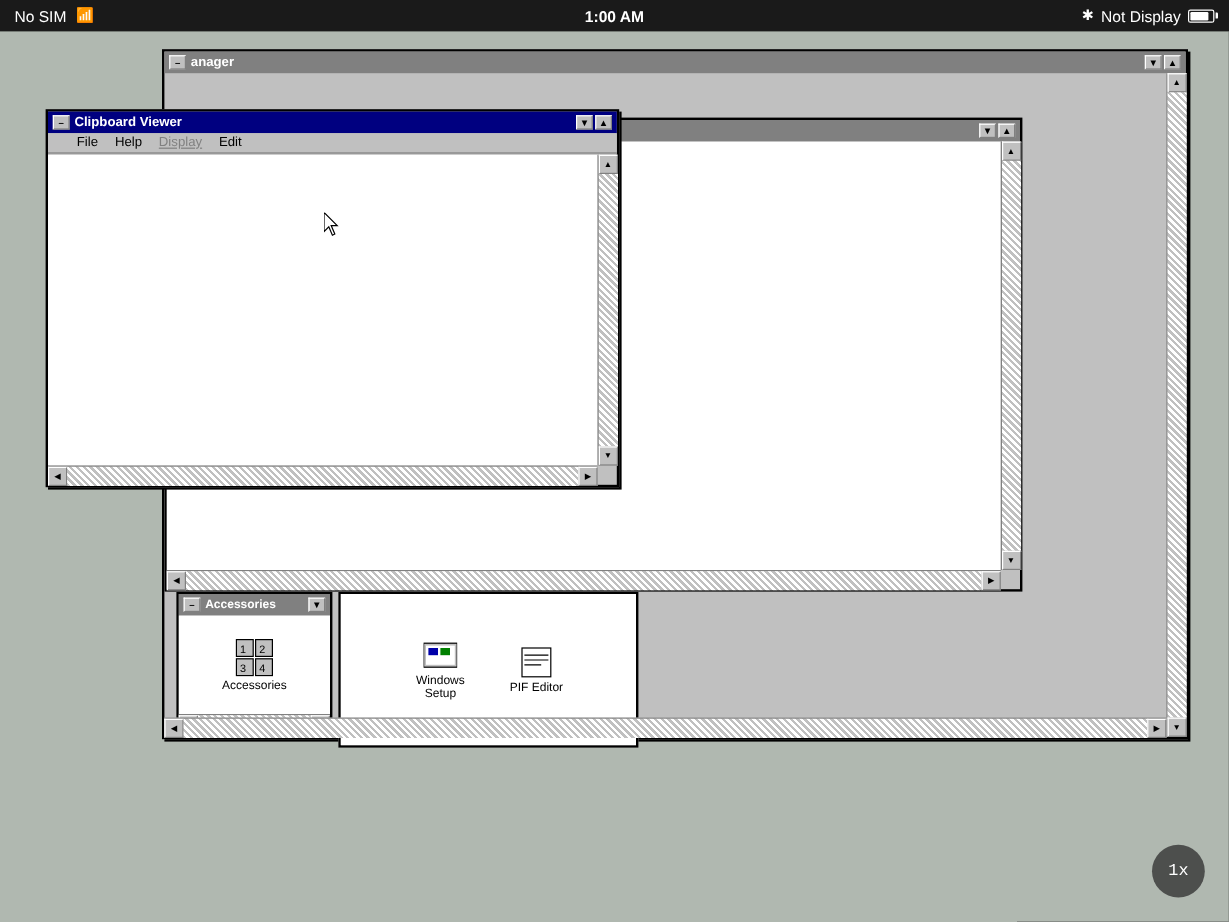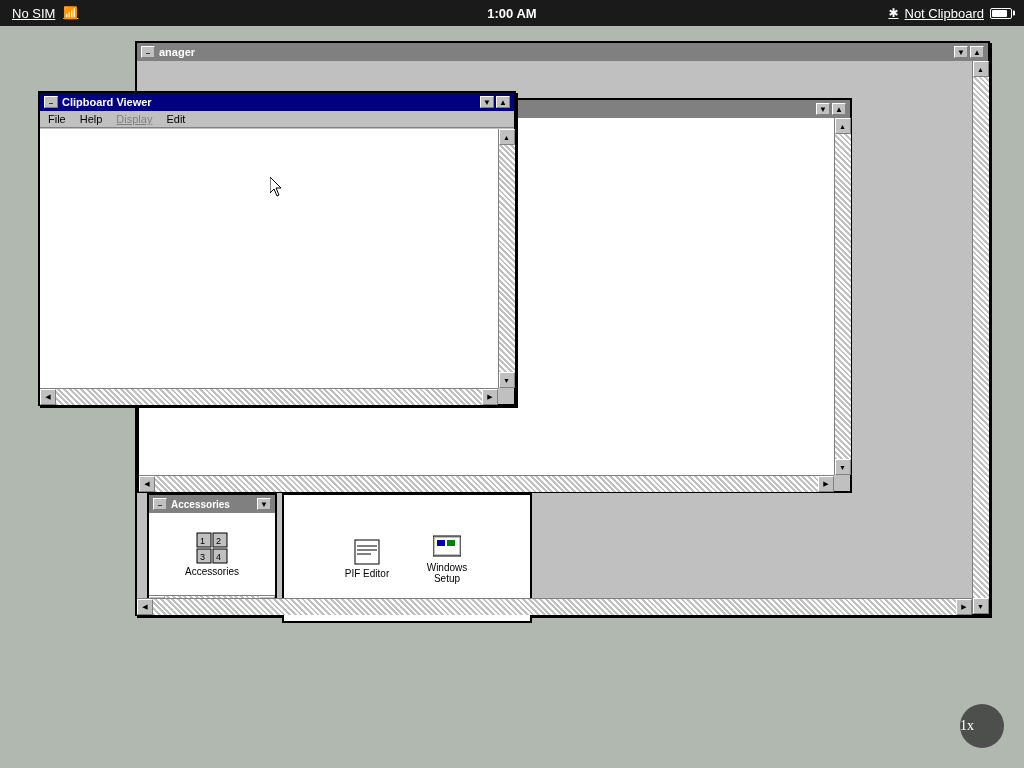--- a/index.html
+++ b/index.html
@@ -19,21 +19,20 @@
       height: 26px;
       background: #1a1a1a;
       display: flex;
       align-items: center;
       justify-content: space-between;
       padding: 0 12px;
       color: #fff;
       font-size: 13px;
       font-weight: 500;
       z-index: 100;
-      text-decoration: underline;
     }
     .status-left { display: flex; align-items: center; gap: 8px; }
     .status-center { position: absolute; left: 50%; transform: translateX(-50%); font-weight: 600; }
     .status-right { display: flex; align-items: center; gap: 6px; margin-left: auto; }
 
     
     #desktop {
       position: absolute;
       top: 26px; left: 0; right: 0; bottom: 0;
       background: #b0b8b0;
@@ -77,21 +76,21 @@
       display: flex;
       align-items: center;
       justify-content: center;
       cursor: pointer;
       color: #000;
     }
     .win31-menubar {
       background: #c0c0c0;
       display: flex;
       gap: 2px;
-      padding: 1px 2px;
+      padding: 1px 18px;
       border-bottom: 1px solid #808080;
       font-size: 11px;
       font-family: 'Arial', sans-serif;
     }
     .win31-menubar span {
       padding: 1px 6px;
       cursor: pointer;
     }
     .menu-disabled { color: #808080; text-decoration: underline; }
     .win31-scrollbar-v {
@@ -179,23 +178,24 @@
       bottom: 20px;
       right: 20px;
       width: 44px;
       height: 44px;
       background: rgba(60,60,60,0.85);
       border-radius: 50%;
       color: #fff;
       font-size: 14px;
       display: flex;
       align-items: center;
+      justify-content: center;
       cursor: pointer;
       z-index: 200;
-      font-family: Liberation Serif, serif;
+      font-family: Liberation Mono, monospace;
     }
 
     
     .wifi-icon { font-size: 12px; }
     
     .bt-icon { font-size: 12px; }
     
     .battery {
       display: flex;
       align-items: center;
@@ -233,21 +233,21 @@
 <body>
 
 <div id="status-bar">
   <div class="status-left">
     <span>No SIM</span>
     <span class="wifi-icon">📶</span>
   </div>
   <div class="status-center">1:00 AM</div>
   <div class="status-right">
     <span class="bt-icon">✱</span>
-    <span>Not Clipboard</span>
+    <span>Not Display</span>
     <div class="battery">
       <div class="battery-body">
         <div class="battery-fill"></div>
       </div>
     </div>
   </div>
 </div>
 
 <div id="desktop">
 
@@ -359,35 +359,35 @@
         <div class="scroll-arrow">◀</div>
         <div class="scroll-track" style="flex:1;height:16px;"></div>
         <div class="scroll-arrow">▶</div>
       </div>
     </div>
 
     <div style="position:absolute;top:450px;left:145px;width:250px;height:130px;background:#c0c0c0;border:2px solid #000;">
       <div style="background:#fff;position:absolute;top:0;left:0;right:0;bottom:0;display:flex;align-items:center;justify-content:center;gap:10px;">
         <div class="program-icon">
           <svg width="28" height="28">
+            <rect x="0" y="4" width="28" height="20" fill="#c0c0c0" stroke="#000" stroke-width="1"></rect>
+            <rect x="2" y="6" width="24" height="16" fill="#fff"></rect>
+            <rect x="4" y="8" width="8" height="6" fill="#0000aa"></rect>
+            <rect x="14" y="8" width="8" height="6" fill="#008000"></rect>
+          </svg>
+          <span>Windows Setup</span>
+        </div>
+        <div class="program-icon">
+          <svg width="28" height="28">
             <rect x="2" y="2" width="24" height="24" fill="#fff" stroke="#000" stroke-width="1"></rect>
             <line x1="4" y1="8" x2="24" y2="8" stroke="#000" stroke-width="1"></line>
             <line x1="4" y1="12" x2="24" y2="12" stroke="#000" stroke-width="1"></line>
             <line x1="4" y1="16" x2="18" y2="16" stroke="#000" stroke-width="1"></line>
           </svg>
           <span>PIF Editor</span>
-        </div>
-        <div class="program-icon">
-          <svg width="28" height="28">
-            <rect x="0" y="4" width="28" height="20" fill="#c0c0c0" stroke="#000" stroke-width="1"></rect>
-            <rect x="2" y="6" width="24" height="16" fill="#fff"></rect>
-            <rect x="4" y="8" width="8" height="6" fill="#0000aa"></rect>
-            <rect x="14" y="8" width="8" height="6" fill="#008000"></rect>
-          </svg>
-          <span>Windows Setup</span>
         </div>
       </div>
     </div>
 
     <div class="win31-scrollbar-h" style="position:absolute;bottom:0;left:0;width:calc(100% - 16px);">
       <div class="scroll-arrow">◀</div>
       <div class="scroll-track" style="flex:1;height:16px;"></div>
       <div class="scroll-arrow">▶</div>
     </div>
   </div>

